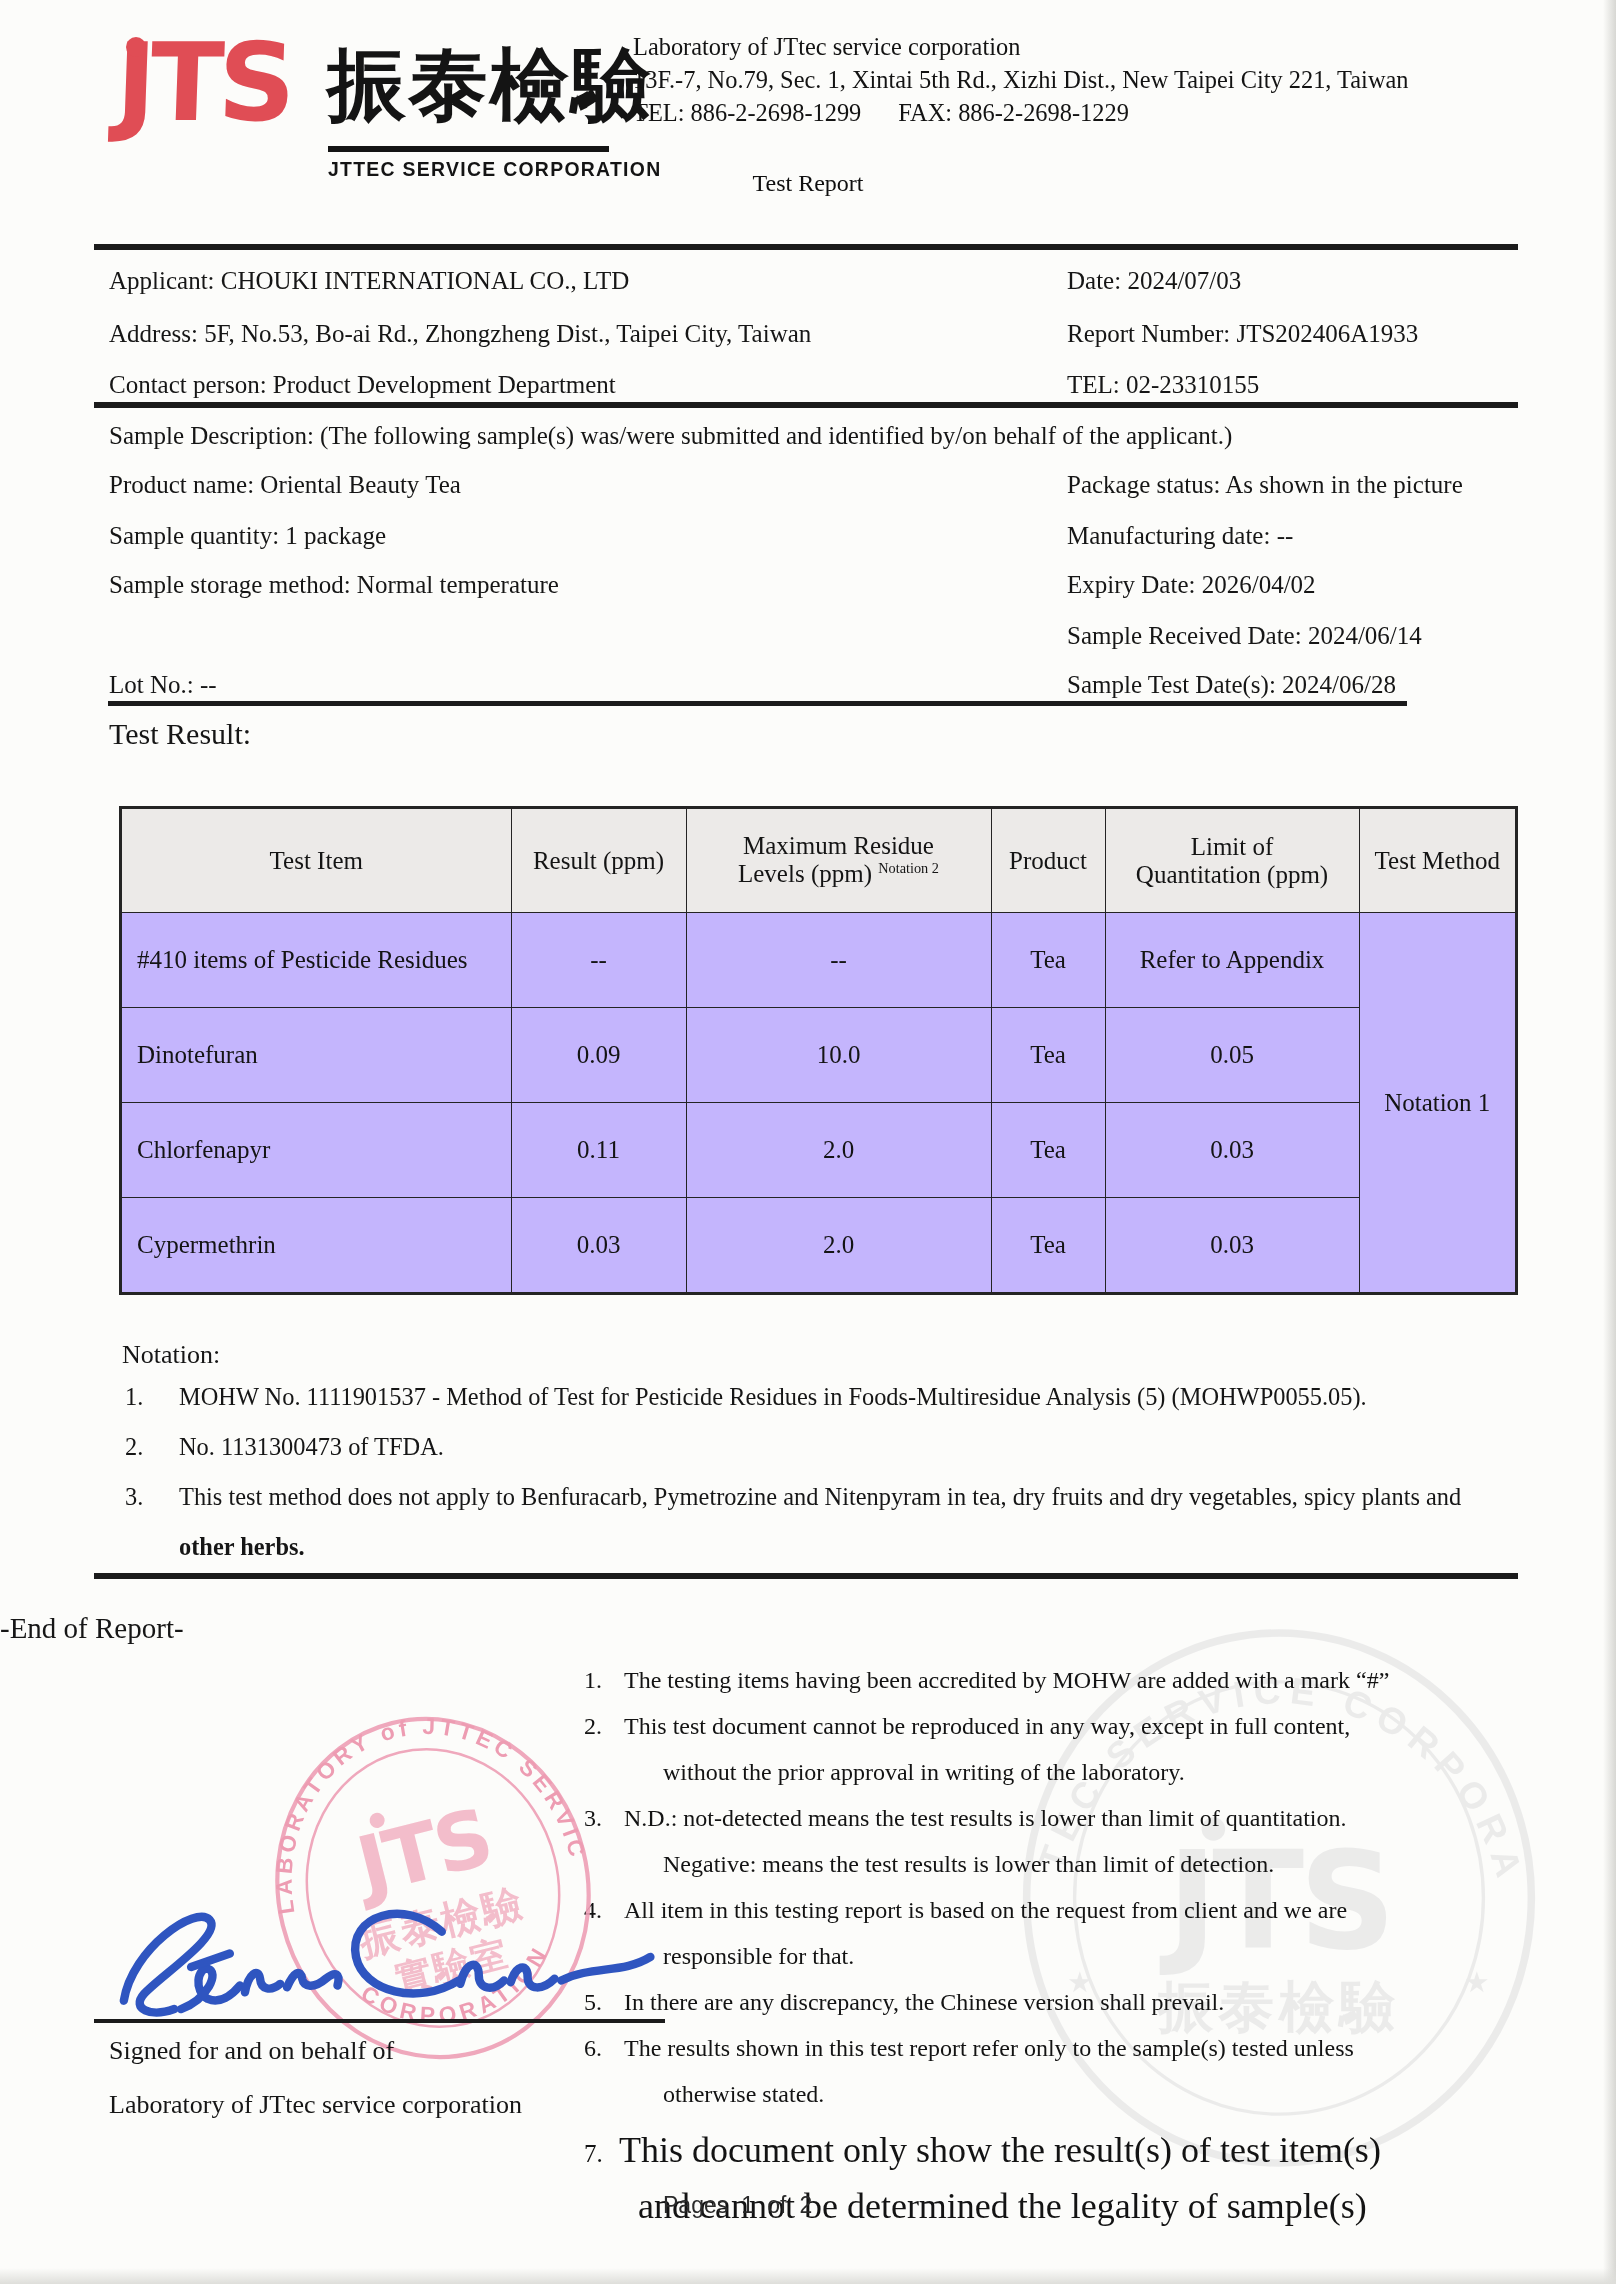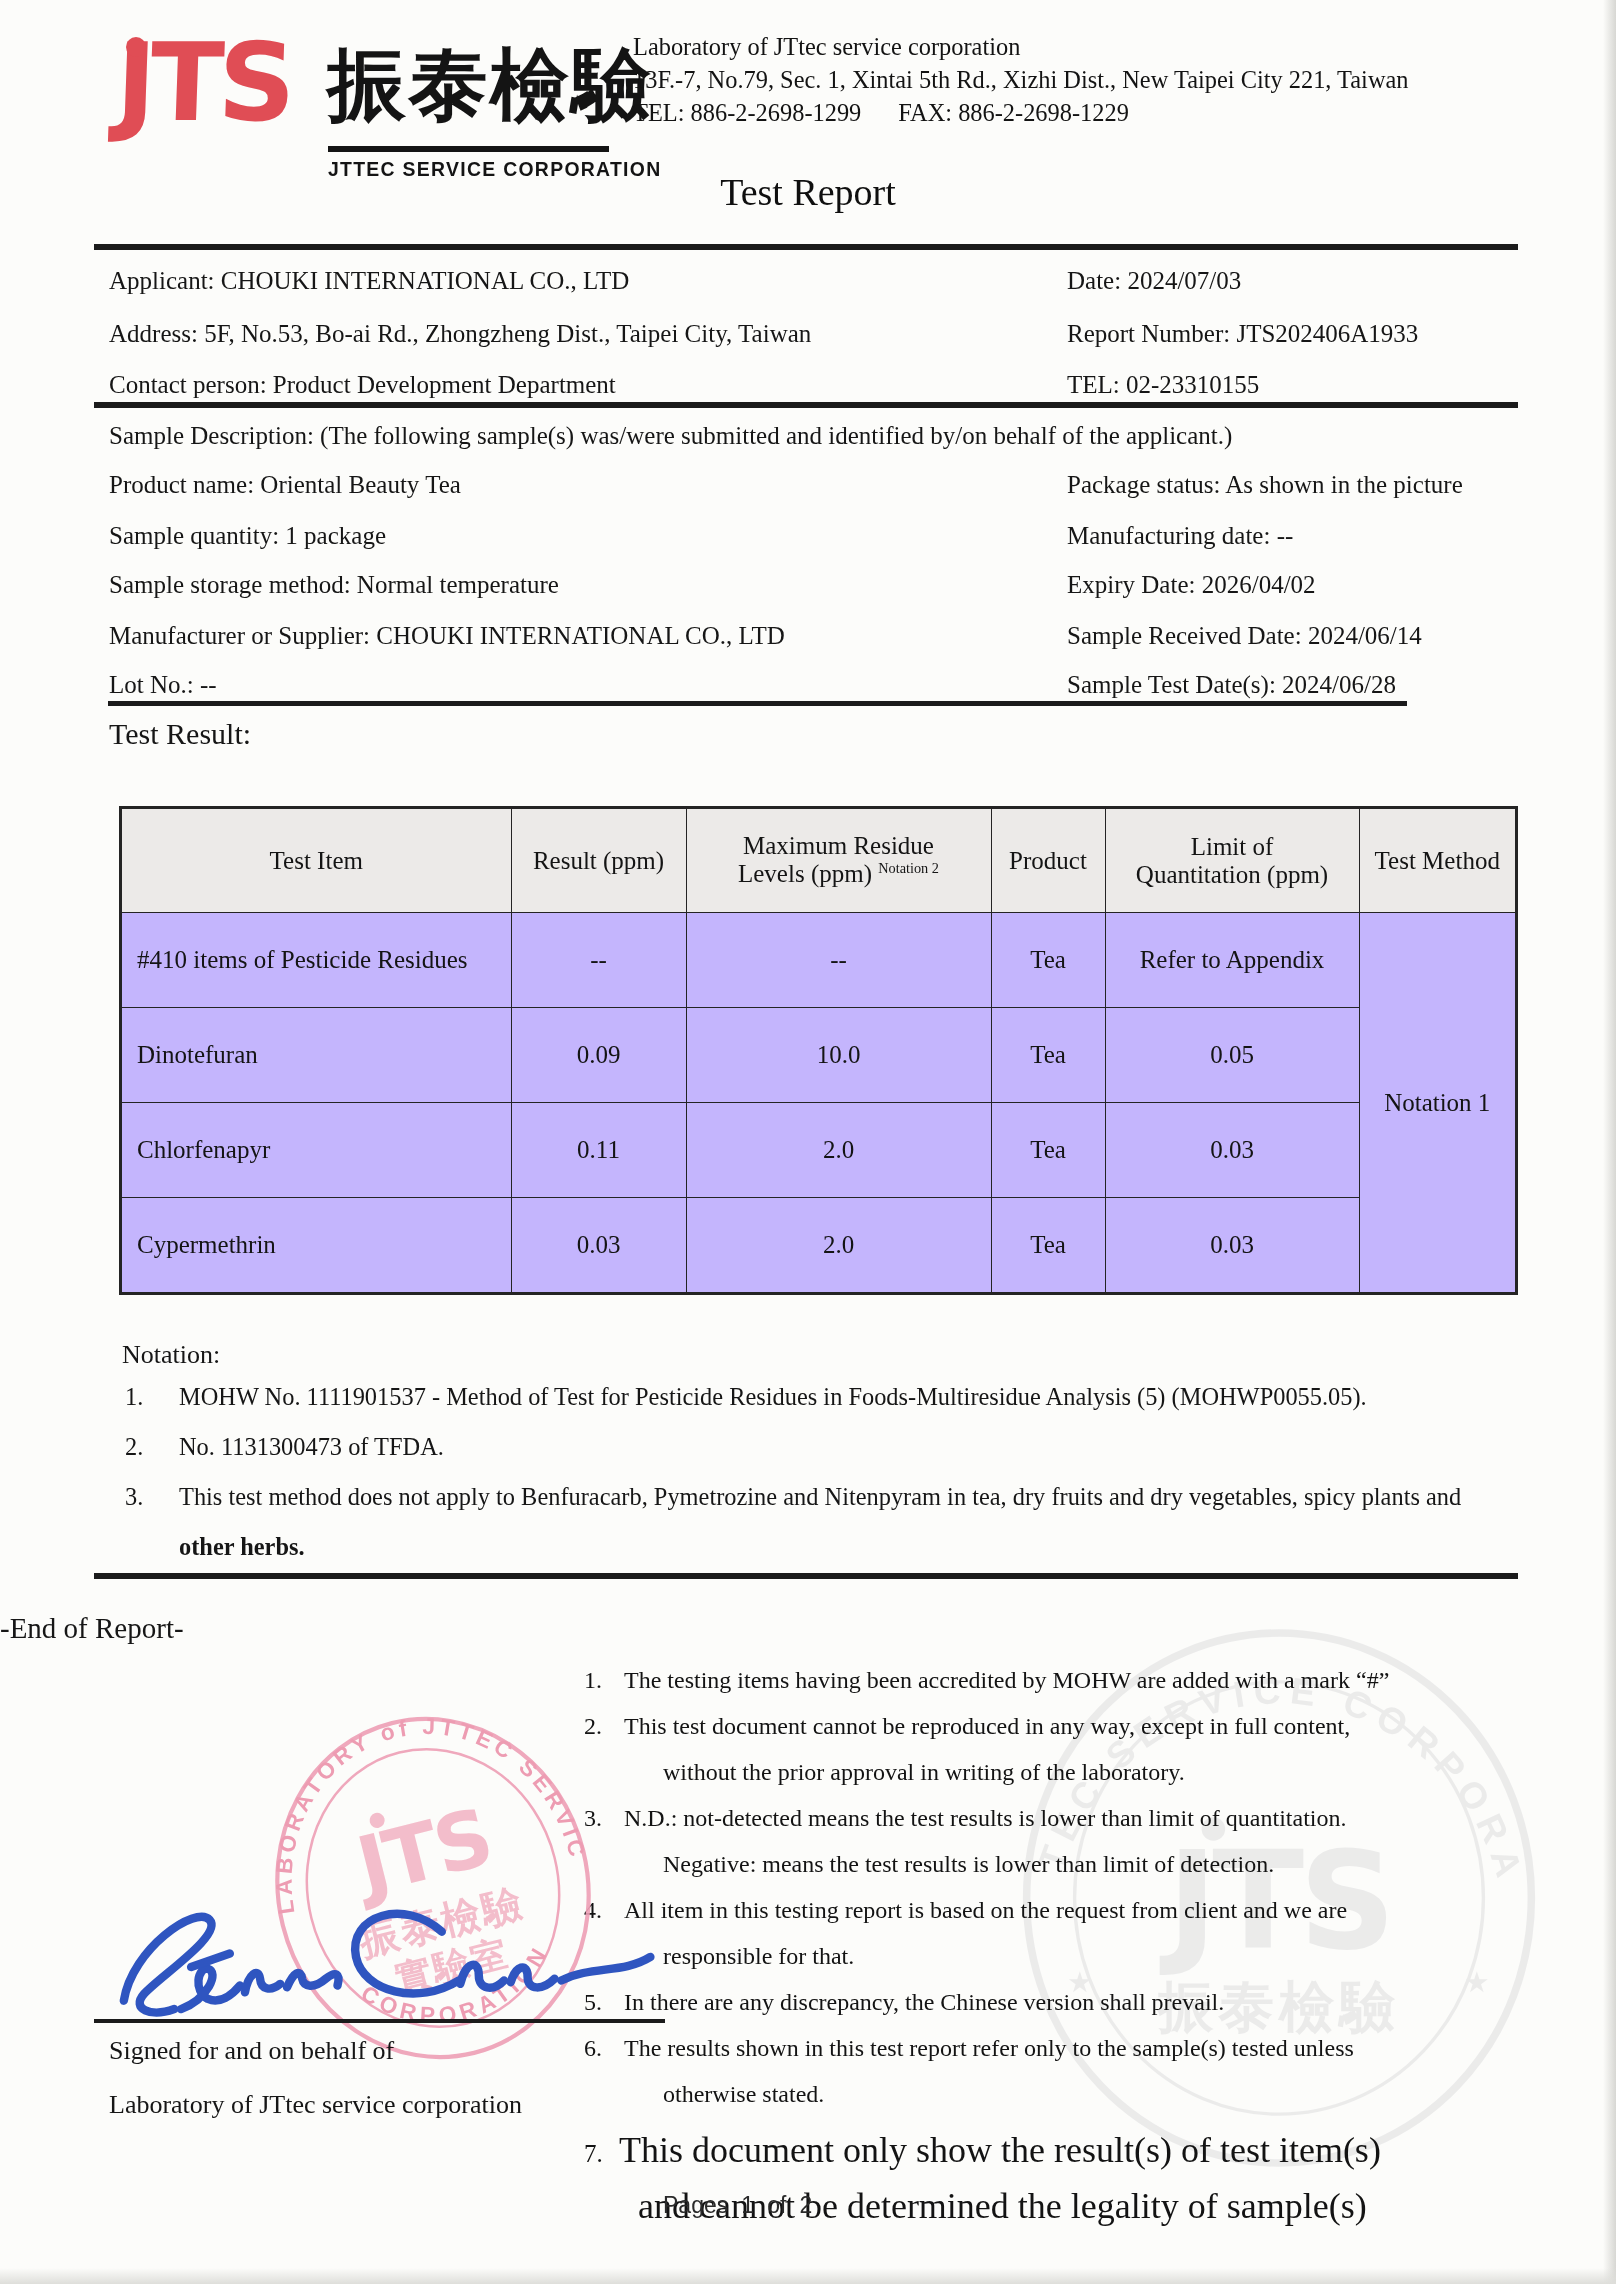--- a/index.html
+++ b/index.html
@@ -21,21 +21,21 @@
     left:327px; top:39px; font-family:"DejaVu Sans", sans-serif;
     font-weight:bold; font-size:79px; line-height:93px; letter-spacing:2.5px; color:#141414;
   }
   .logo-underline{left:328px; top:146px; width:281px; height:5.9px; background:#141414;}
   .logo-sub{
     left:328px; top:158px; font-family:"Liberation Sans", sans-serif;
     font-weight:bold; font-size:19.4px; letter-spacing:1.3px; color:#141414;
   }
   .addr{left:633px; top:30px; font-size:24.4px; line-height:33px; color:#131313;}
   .addr .fax{margin-left:37px;}
-  .doc-title{left:0; top:170px; width:1616px; text-align:center; font-size:38px; color:#0f0f0f;}
+  .doc-title{left:0; top:170px; width:1616px; text-align:center; font-size:24px; color:#0f0f0f;}
   
   .rule{background:#1b1b1b; height:5.9px;}
   .rule1{left:94px; top:244px; width:1424px;}
   .rule2{left:94px; top:402px; width:1424px;}
   .rule3{left:108px; top:701px; width:1299px; height:5px;}
   .rule4{left:94px; top:1573px; width:1424px;}
   
   .inforow{left:109px; width:1431px; font-size:25px; line-height:34px; white-space:nowrap;}
   .inforow .rt{position:absolute; left:958px; top:0; white-space:nowrap;}
   
@@ -128,21 +128,20 @@
   </div>
   <div class="abs inforow" style="top:519px">
     <span>Sample quantity: 1 package</span>
     <span class="rt">Manufacturing date: --</span>
   </div>
   <div class="abs inforow" style="top:568px">
     <span>Sample storage method: Normal temperature</span>
     <span class="rt">Expiry Date: 2026/04/02</span>
   </div>
   <div class="abs inforow" style="top:619px">
-    <span>Manufacturer or Supplier: CHOUKI INTERNATIONAL CO., LTD</span>
     <span class="rt">Sample Received Date: 2024/06/14</span>
   </div>
   <div class="abs inforow" style="top:668px">
     <span>Lot No.: --</span>
     <span class="rt">Sample Test Date(s): 2024/06/28</span>
   </div>
 
   <div class="abs rule rule3"></div>
 
   <div class="abs tr-heading">Test Result:</div>

